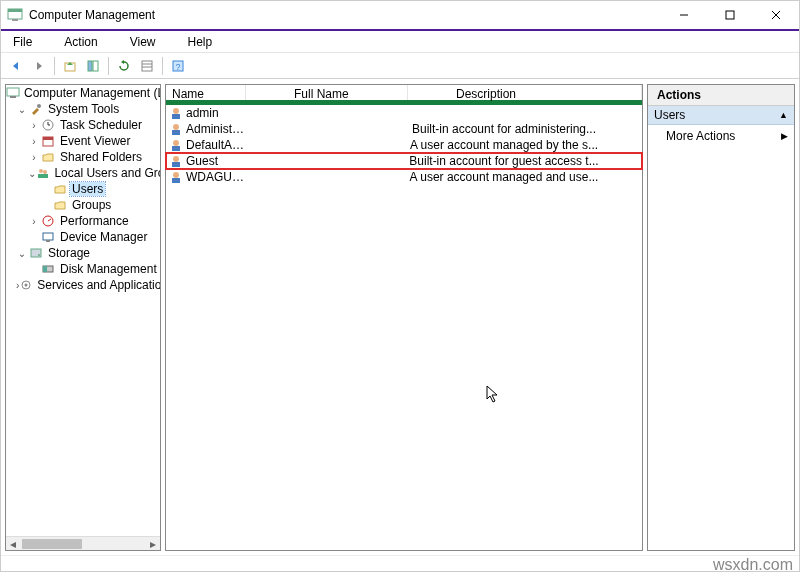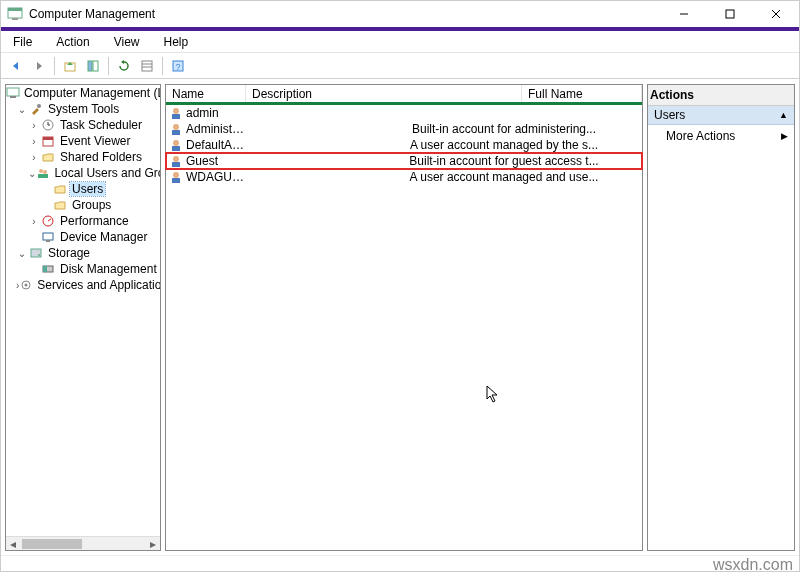--- a/index.html
+++ b/index.html
@@ -1,53 +1,53 @@
 <!DOCTYPE html>
 <html><head>
 <meta charset="utf-8">
 <style>
   * { box-sizing: border-box; }
   body { margin: 0; font-family: "Segoe UI", Tahoma, sans-serif; font-size: 12px; color: #000; background: #f0f0f0; }
   .window { width: 800px; height: 572px; background: #fff; border: 1px solid #ccc; display: flex; flex-direction: column; position: relative; }
-  .titlebar { height: 30px; display: flex; align-items: center; padding: 0 0 0 6px; border-bottom: 4px solid #4c1d95; }
+  .titlebar { height: 30px; display: flex; align-items: center; padding: 0 0 0 6px; border-bottom: 2px solid #4c1d95; }
   .titlebar-icon { width: 16px; height: 16px; margin-right: 6px; }
   .titlebar-title { flex: 1; }
   .winbtn { width: 46px; height: 30px; display: flex; align-items: center; justify-content: center; }
-  .menubar { height: 22px; display: flex; align-items: center; padding: 0 4px; gap: 8px; border-bottom: 1px solid #e5e5e5; }
+  .menubar { height: 22px; display: flex; align-items: center; padding: 0 4px; gap: 16px; border-bottom: 1px solid #e5e5e5; }
   .menuitem { padding: 2px 8px; }
   .toolbar { height: 26px; display: flex; align-items: center; padding: 0 4px; gap: 1px; border-bottom: 1px solid #d0d0d0; }
   .tbtn { width: 22px; height: 22px; display: flex; align-items: center; justify-content: center; border: 1px solid transparent; }
   .tsep { width: 1px; height: 18px; background: #ccc; margin: 0 3px; }
   .body { flex: 1; display: flex; border-top: 1px solid #fff; min-height: 0; }
   .tree { width: 156px; border: 1px solid #888; margin: 4px 0 4px 4px; overflow: hidden; position: relative; }
   .tree-inner { position: absolute; inset: 0 0 14px 0; overflow: hidden; }
   .tree-hscroll { position: absolute; left:0; right:0; bottom:0; height:14px; background:#f0f0f0; border-top:1px solid #ddd; display:flex; align-items:center; }
   .tree-hscroll .arrow { width:14px; height:14px; display:flex; align-items:center; justify-content:center; color:#666; }
   .tree-hscroll .thumb { flex:0 0 60px; height:10px; background:#c0c0c0; margin-left:2px; }
   .tree-hscroll .track { flex:1; }
   .tree ul { list-style: none; margin: 0; padding: 0; }
   .trow { display: flex; align-items: center; height: 16px; white-space: nowrap; }
   .twist { width: 12px; text-align: center; color: #555; font-size: 10px; }
   .ticon { width: 16px; height: 16px; display: flex; align-items: center; justify-content: center; margin-right: 2px; }
   .tlabel { padding: 0 2px; }
   .tsel { background: #cce8ff; outline: 1px dotted #7aa7d8; }
   .list { flex: 1; border: 1px solid #888; margin: 4px; position: relative; }
-  .list-header { height: 20px; display: flex; border-bottom: 3px solid #15803d; background: #fff; }
+  .list-header { height: 20px; display: flex; border-bottom: 5px solid #15803d; background: #fff; gap: 42px; }
   .lh { padding: 2px 6px; border-right: 1px solid #e5e5e5; font-weight: normal; text-align: left; }
   .lh-name { width: 80px; }
   .lh-full { width: 120px; }
   .lh-desc { flex: 1; }
   .lrow { display: flex; align-items: center; height: 16px; }
   .lrow .cicon { width: 16px; height: 16px; margin-left: 2px; margin-right: 2px; display:flex; align-items:center; justify-content:center; }
   .lrow .cname { width: 60px; overflow: hidden; text-overflow: ellipsis; white-space: nowrap; }
   .lrow .cfull { width: 120px; }
   .lrow .cdesc { flex: 1; overflow: hidden; text-overflow: ellipsis; white-space: nowrap; text-align: center; }
   .lrow.highlight { outline: 2px solid #e12b2b; outline-offset: -1px; }
   .actions { width: 148px; border: 1px solid #888; margin: 4px 4px 4px 0; display: flex; flex-direction: column; }
-  .actions-head { background: #f0f0f0; padding: 3px 2px; font-weight: bold; border-bottom: 1px solid #ccc; }
+  .actions-head { background: #f0f0f0; padding: 3px 9px; font-weight: bold; border-bottom: 1px solid #ccc; }
   .actions-section { background: #d6e5f3; padding: 2px 6px; display: flex; align-items: center; justify-content: space-between; border-bottom: 1px solid #b8cde2; }
   .actions-item { padding: 4px 6px 4px 18px; display: flex; align-items: center; justify-content: space-between; }
   .footer { height: 16px; border-top: 1px solid #eee; font-size: 16px; color: #888; text-align: right; padding-right: 6px; }
   svg { display: block; }
 </style>
 </head>
 <body>
 
 <div class="window">
 
@@ -302,22 +302,22 @@
         <div class="arrow">◂</div>
         <div class="thumb"></div>
         <div class="track"></div>
         <div class="arrow">▸</div>
       </div>
     </div>
 
     <div class="list">
       <div class="list-header">
         <div class="lh lh-name">Name</div>
+        <div class="lh lh-full">Full Name</div>
         <div class="lh lh-desc">Description</div>
-        <div class="lh lh-full">Full Name</div>
       </div>
       <div id="list-rows">
           <div class="lrow">
             <span class="cicon">
               <svg width="14" height="14">
                 <circle cx="7" cy="5" r="3" fill="#e8b080"></circle>
                 <rect x="3" y="8" width="8" height="5" fill="#4a7abf"></rect>
               </svg>
             </span>
             <span class="cname">admin</span>

